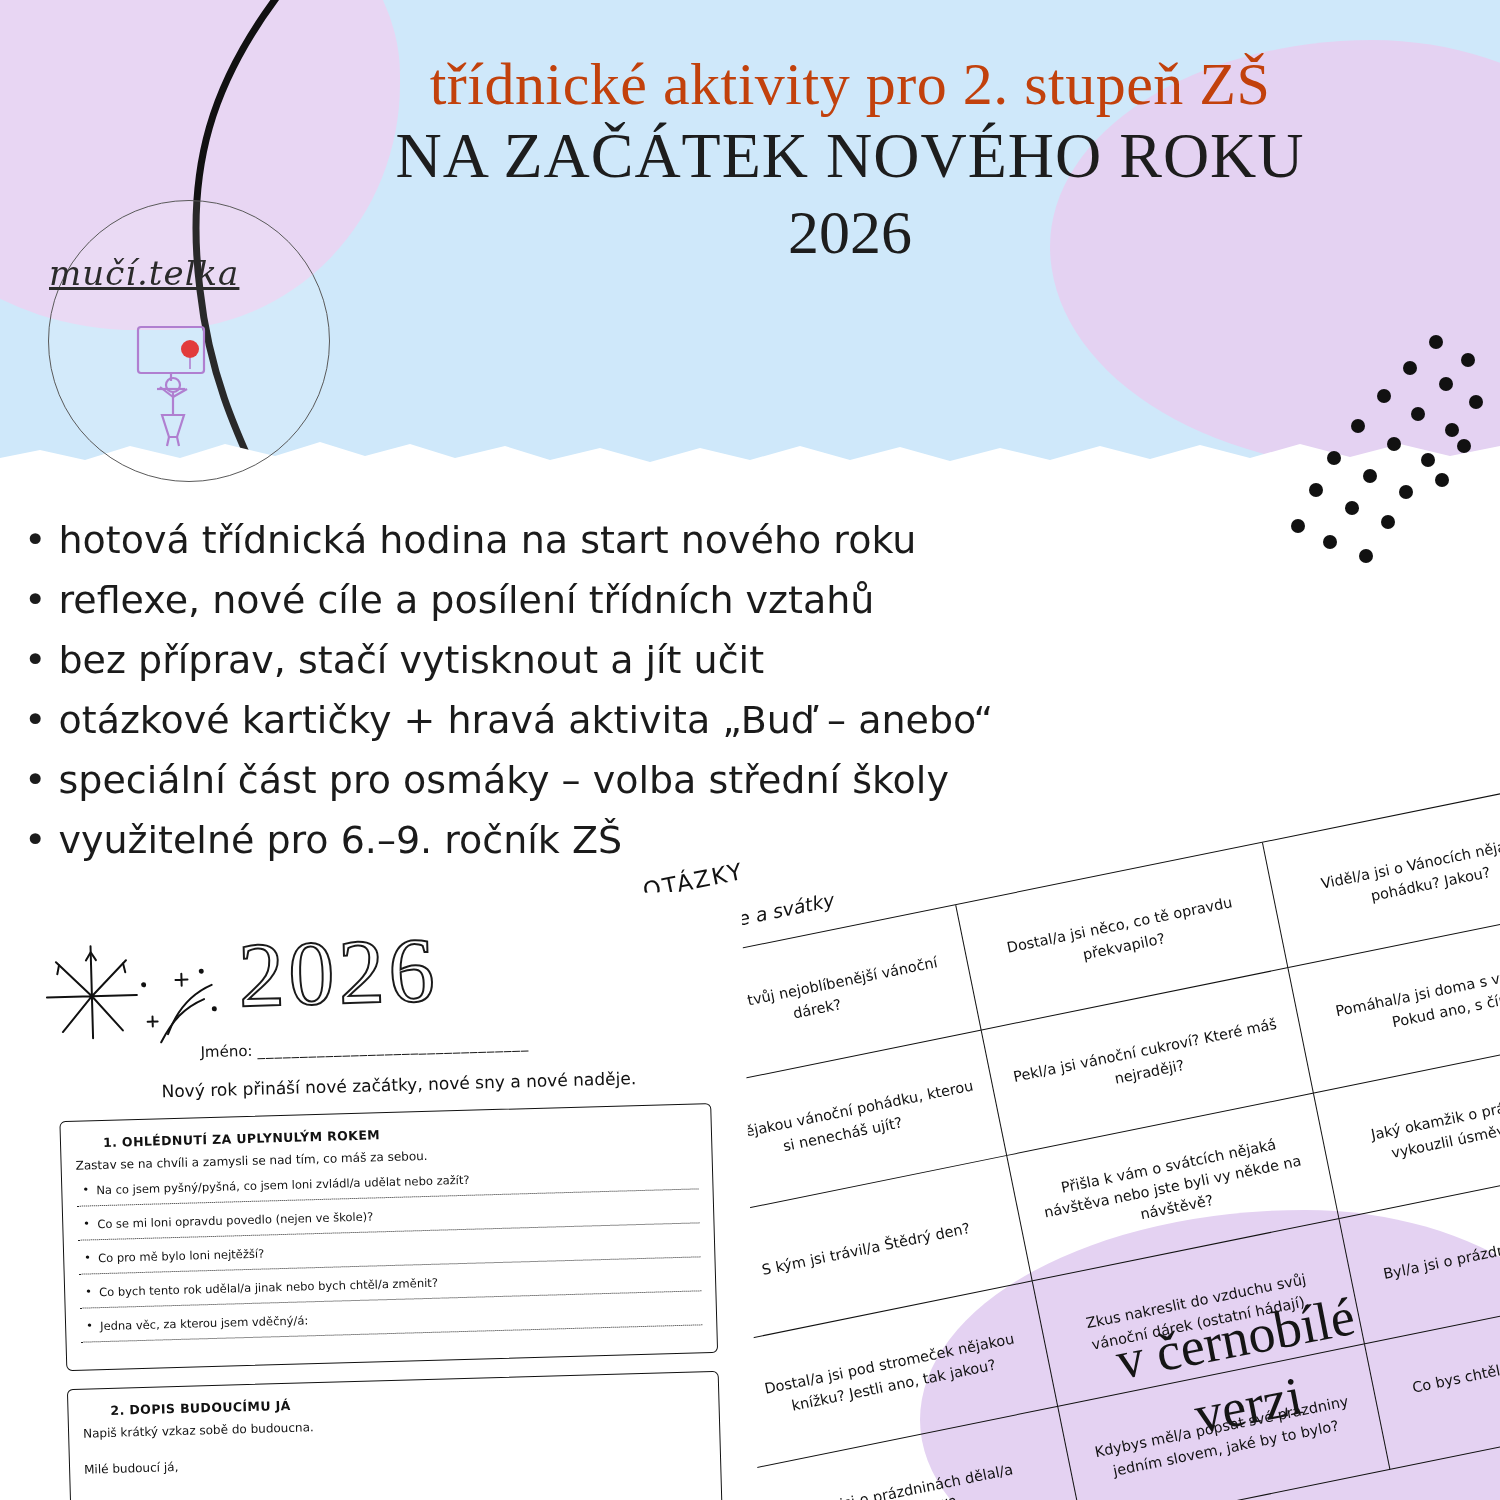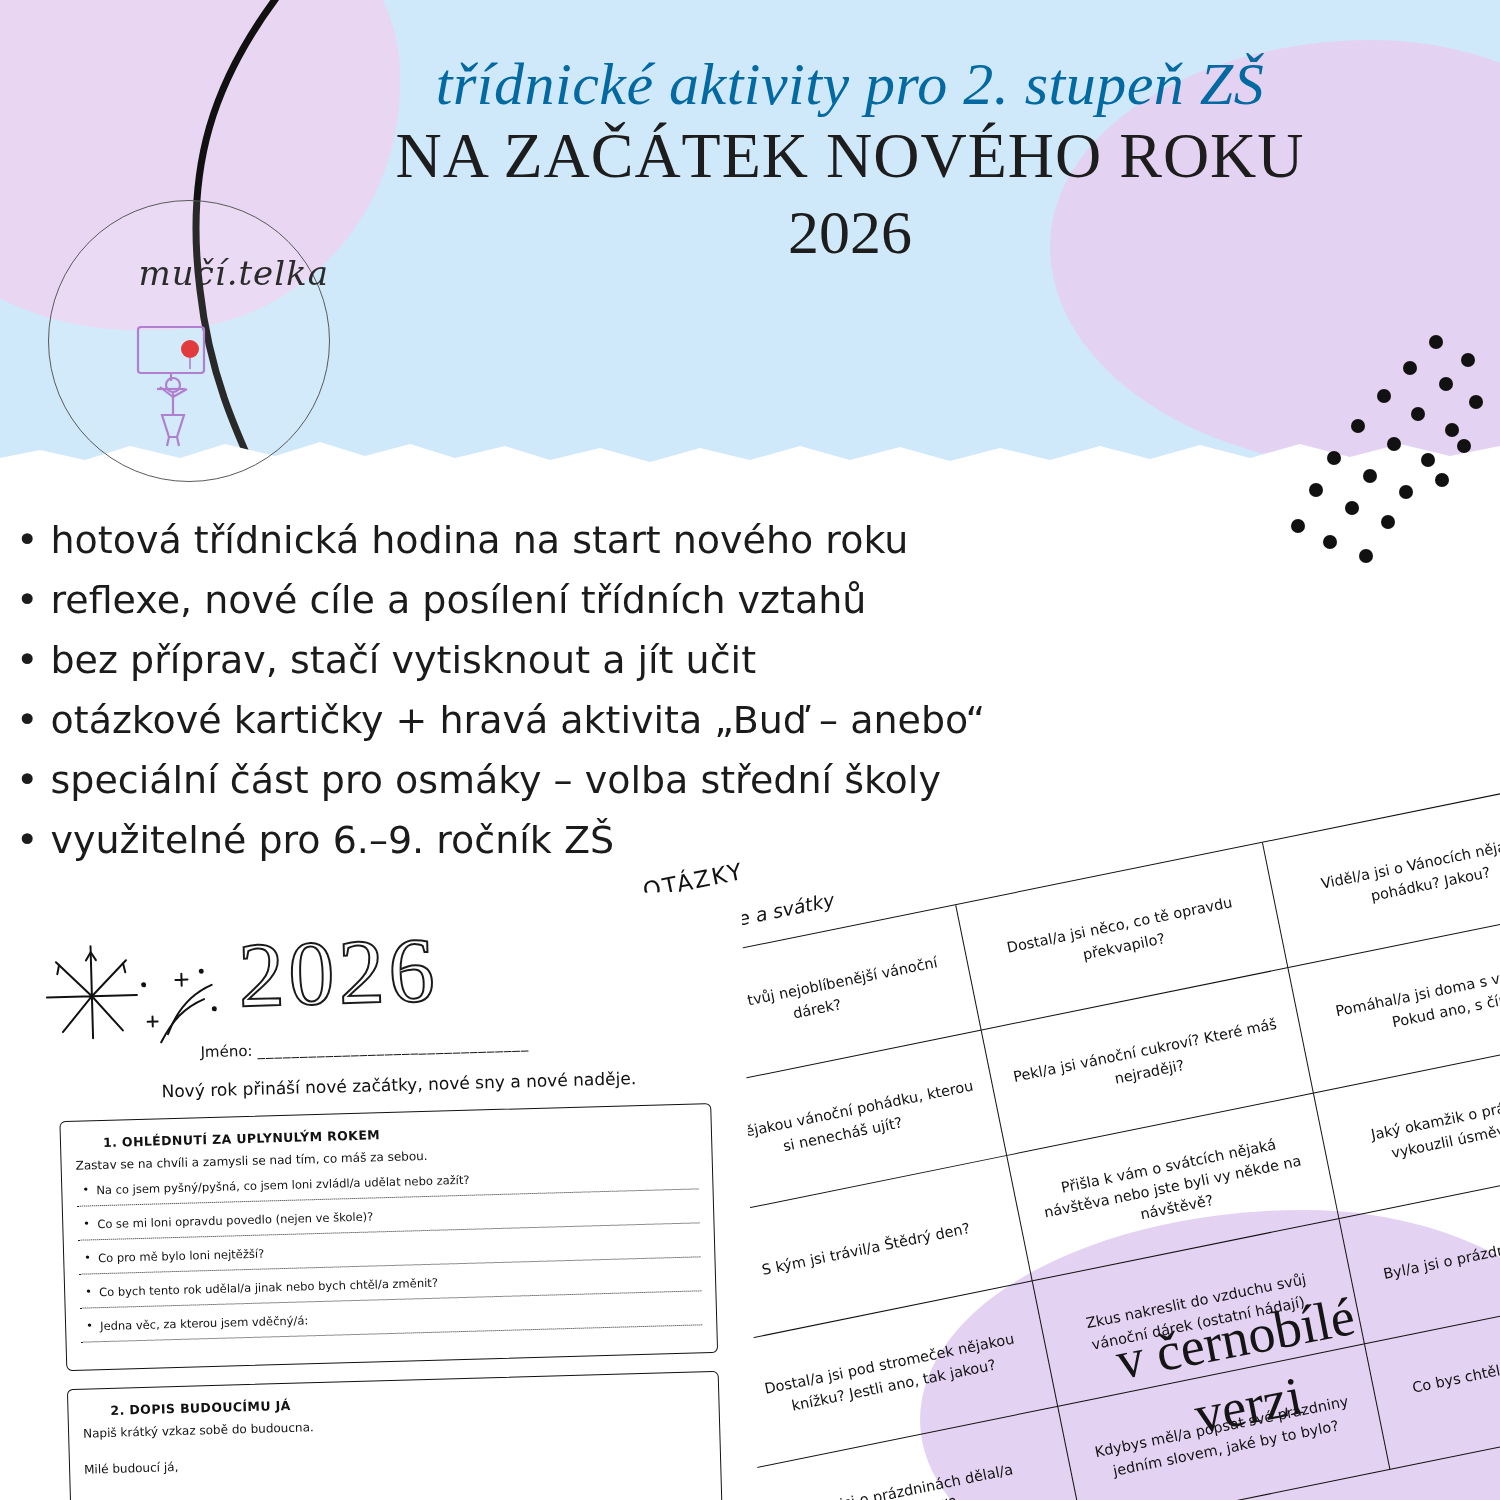--- a/index.html
+++ b/index.html
@@ -71,24 +71,23 @@
     position: absolute;
     left: 250px;
     top: 50px;
     width: 1200px;
     text-align: center;
     z-index: 5;
   }
   .title-line1 {
     font-family: "Liberation Serif", serif;
     font-size: 60px;
-    color: #0369a1;
+    color: #c2410c;
     letter-spacing: 0.5px;
     line-height: 1.15;
-    font-style: italic;
   }
   .title-line2 {
     font-family: "Liberation Serif", serif;
     font-size: 64px;
     color: #1d1d1d;
     line-height: 1.15;
     letter-spacing: 1px;
   }
   .title-line3 {
     font-family: "Liberation Serif", serif;
@@ -108,26 +107,27 @@
     border-radius: 50%;
     border: 1.5px solid #5a5a5a;
     background: rgba(255,255,255,0.10);
     z-index: 6;
   }
   .logo-name {
     position: absolute;
     top: 52px;
     left: 0;
     width: 100%;
-    text-align: right;
+    text-align: left;
     font-family: "DejaVu Serif", serif;
     font-style: italic;
     font-size: 34px;
     color: #2b2b2b;
     letter-spacing: 1px;
+    text-decoration: underline;
   }
   .logo-art {
     position: absolute;
     left: 50%;
     top: 118px;
     transform: translateX(-50%);
   }
 
   
   .dots {
@@ -135,21 +135,21 @@
     right: 10px;
     top: 330px;
     width: 230px;
     height: 250px;
     z-index: 4;
   }
 
   
   .bullets {
     position: absolute;
-    left: 16px;
+    left: 24px;
     top: 510px;
     width: 1180px;
     z-index: 6;
   }
   .bullet {
     font-family: "DejaVu Sans", sans-serif;
     font-size: 38px;
     color: #1b1b1b;
     line-height: 1.58;
     white-space: nowrap;

